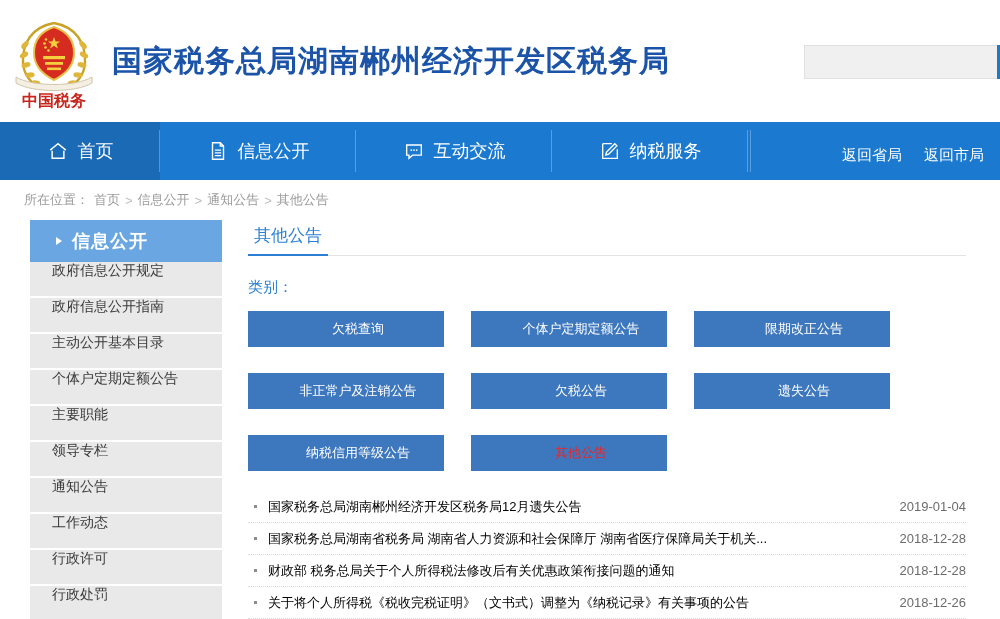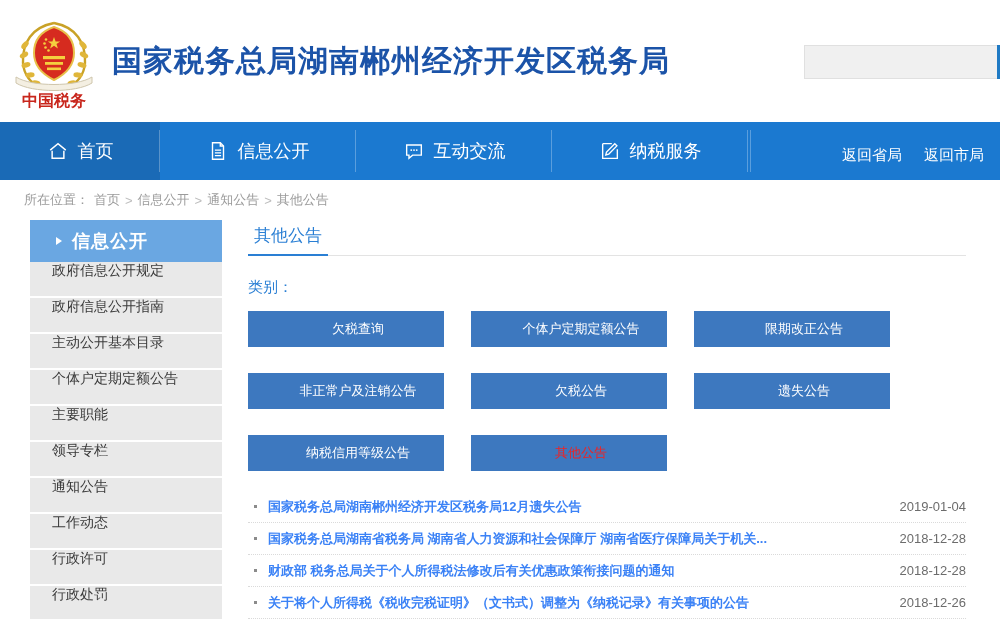--- a/index.html
+++ b/index.html
@@ -214,26 +214,25 @@
     font-size: 13px;
     cursor: pointer;
   }
   .news-dot {
     width: 3px; height: 3px;
     background: #8b8b8b;
     margin: 0 11px 0 6px;
     flex: 0 0 auto;
   }
   .news-title {
-    color: #3b82f6;
+    color: #000000;
     white-space: nowrap;
     overflow: hidden;
     text-overflow: ellipsis;
     flex: 1 1 auto;
-    font-weight: bold;
   }
   .news-date {
     color: #6c6c6c;
     margin-left: 16px;
     flex: 0 0 auto;
   }
 </style>
 </head>
 <body>
 

